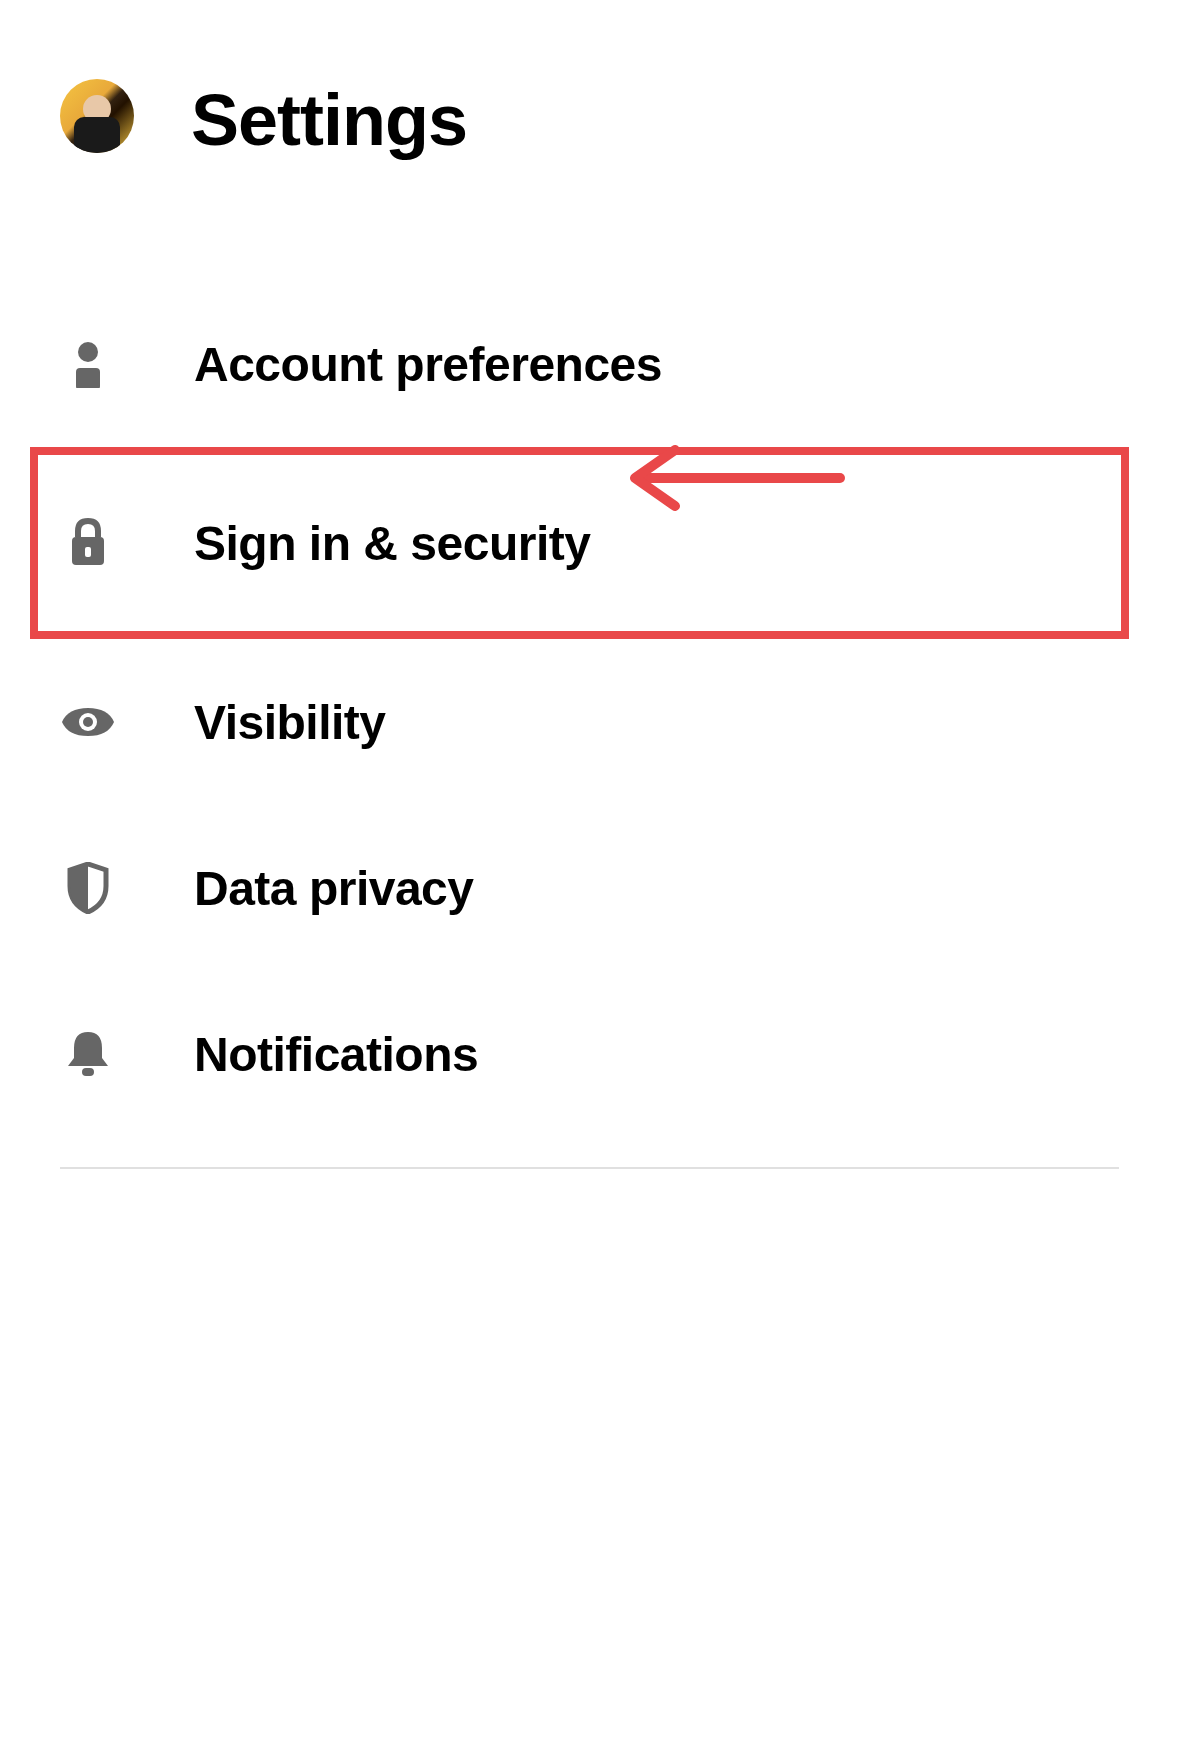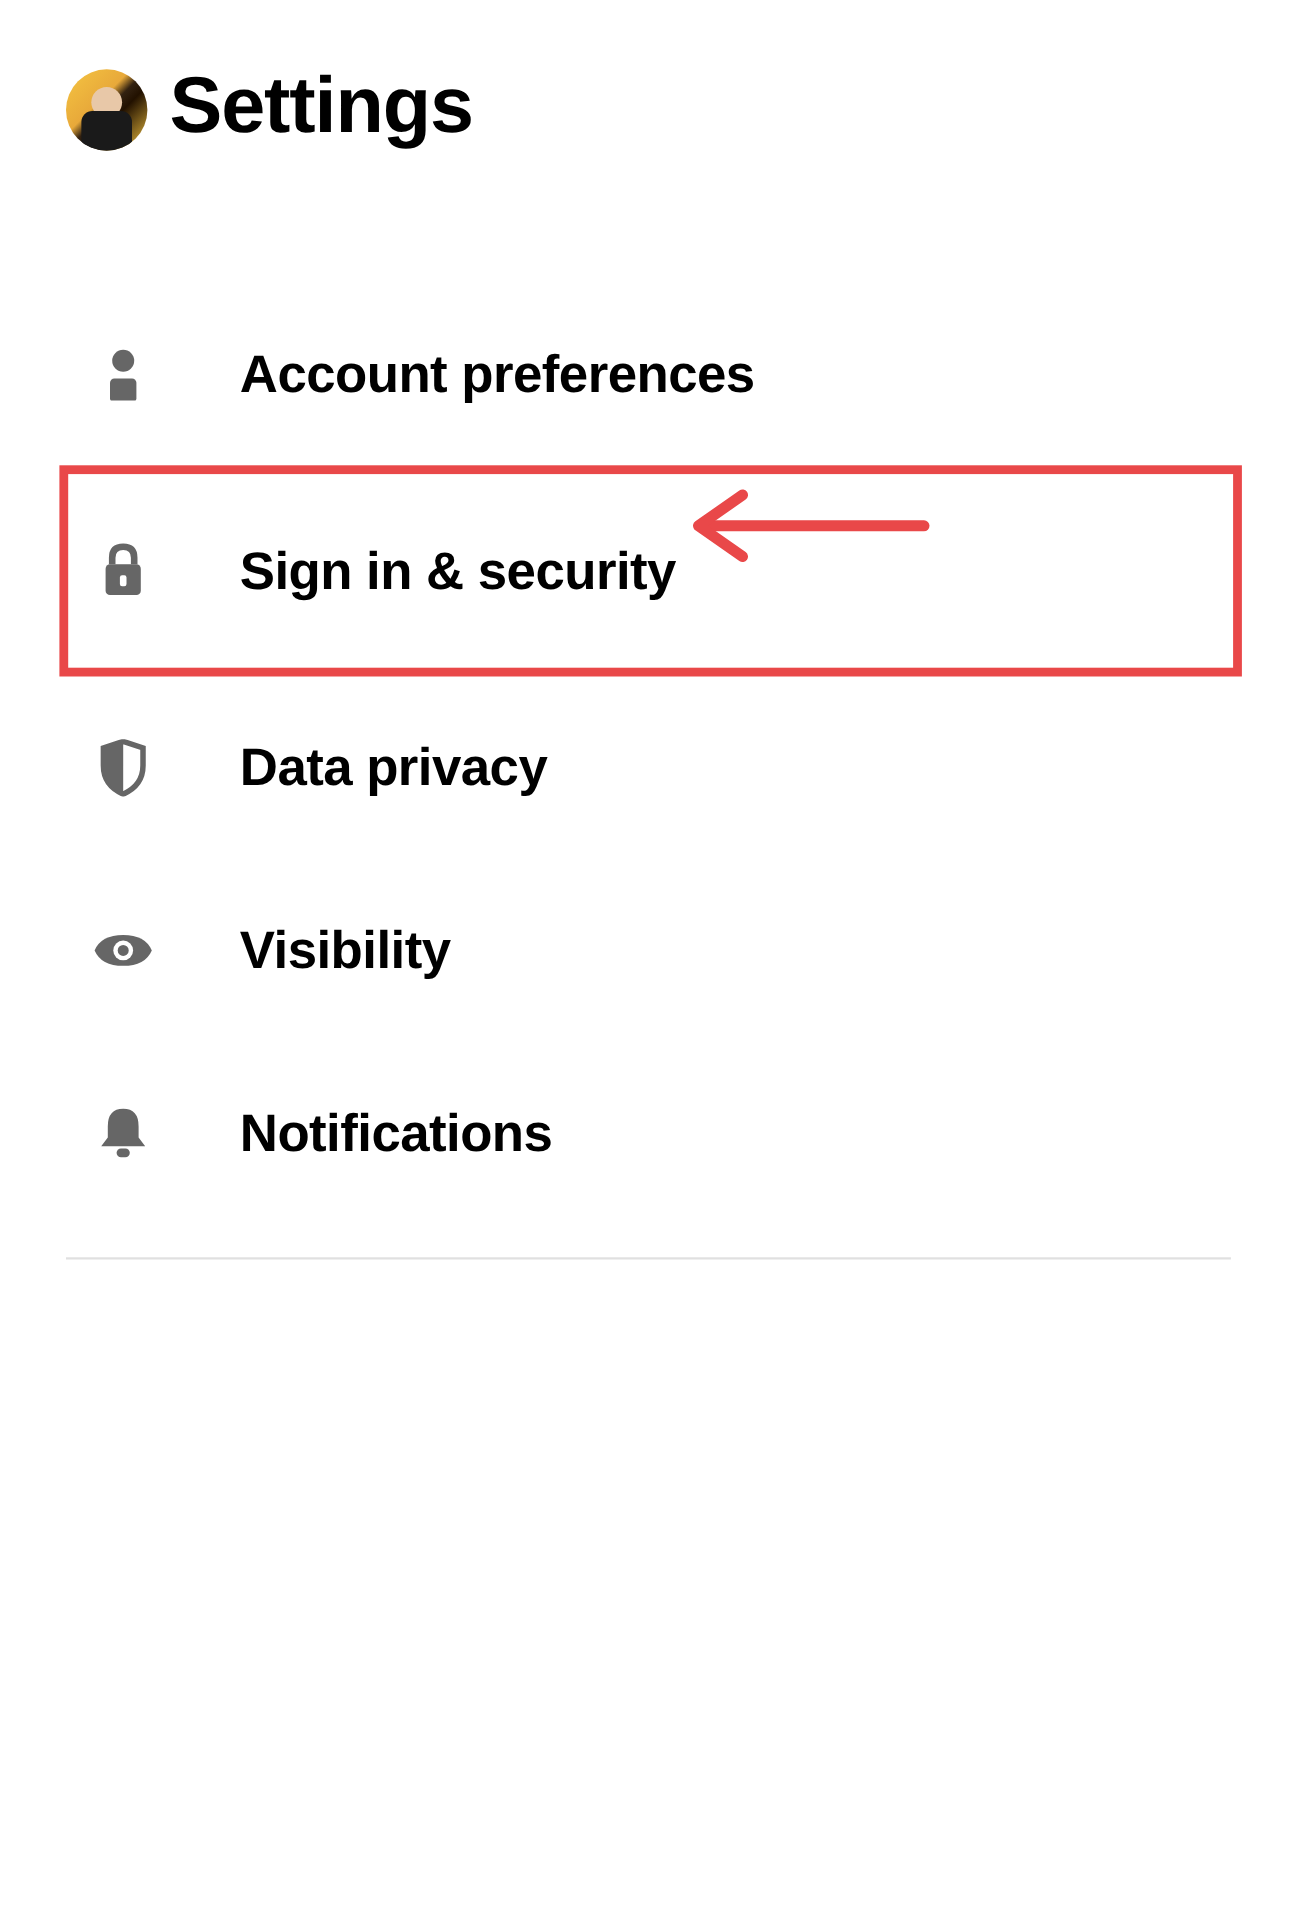--- a/index.html
+++ b/index.html
@@ -9,23 +9,23 @@
     }
     body {
       font-family: -apple-system, BlinkMacSystemFont, "Segoe UI", Helvetica, Arial, sans-serif;
       background: #ffffff;
       width: 1179px;
       height: 1739px;
       position: relative;
     }
     .header {
       display: flex;
-      align-items: flex-end;
-      padding: 55px 0 0 60px;
-      gap: 20px;
+      align-items: flex-start;
+      padding: 79px 0 0 60px;
+      gap: 57px;
     }
     .avatar {
       width: 74px;
       height: 74px;
       border-radius: 50%;
       background: linear-gradient(135deg, #f5c542 0%, #e8a93a 40%, #332211 50%, #221100 60%, #f5c542 100%);
       flex-shrink: 0;
       position: relative;
       overflow: hidden;
     }
@@ -53,21 +53,20 @@
     }
     .page-title {
       font-size: 72px;
       font-weight: 700;
       color: #000000;
       letter-spacing: -1px;
     }
     .menu {
       margin-top: 120px;
       padding: 0 60px;
-      margin-left: 24px;
     }
     .menu-item {
       display: flex;
       align-items: center;
       gap: 78px;
       padding: 55px 0;
       cursor: pointer;
       position: relative;
     }
     .menu-item.highlighted {
@@ -131,37 +130,37 @@
         <path d="M 12 20 L 12 14 Q 12 4 22 4 Q 32 4 32 14 L 32 20" fill="none" stroke="#666666" stroke-width="6"></path>
         <rect x="6" y="20" width="32" height="28" rx="4" fill="#666666"></rect>
         <rect x="19" y="30" width="6" height="10" rx="2" fill="#ffffff"></rect>
       </svg>
     </span>
     <span class="menu-label">Sign in &amp; security</span>
   </div>
 
   <div class="menu-item">
     <span class="icon-wrap">
-      <svg width="44" height="52" viewBox="0 0 44 52">
-        <path d="M 22 2 L 40 8 L 40 24 Q 40 42 22 50 Q 4 42 4 24 L 4 8 Z" fill="none" stroke="#666666" stroke-width="5"></path>
-        <path d="M 22 2 L 22 50 Q 4 42 4 24 L 4 8 Z" fill="#666666"></path>
-      </svg>
-    </span>
-    <span class="menu-label">Data privacy</span>
-  </div>
-
-  <div class="menu-item">
-    <span class="icon-wrap">
       <svg width="56" height="36" viewBox="0 0 56 36">
         <path d="M 28 4 Q 8 4 2 18 Q 8 32 28 32 Q 48 32 54 18 Q 48 4 28 4 Z" fill="#666666"></path>
         <circle cx="28" cy="18" r="9" fill="#ffffff"></circle>
         <circle cx="28" cy="18" r="5" fill="#666666"></circle>
       </svg>
     </span>
     <span class="menu-label">Visibility</span>
+  </div>
+
+  <div class="menu-item">
+    <span class="icon-wrap">
+      <svg width="44" height="52" viewBox="0 0 44 52">
+        <path d="M 22 2 L 40 8 L 40 24 Q 40 42 22 50 Q 4 42 4 24 L 4 8 Z" fill="none" stroke="#666666" stroke-width="5"></path>
+        <path d="M 22 2 L 22 50 Q 4 42 4 24 L 4 8 Z" fill="#666666"></path>
+      </svg>
+    </span>
+    <span class="menu-label">Data privacy</span>
   </div>
 
 
   <div class="menu-item">
     <span class="icon-wrap">
       <svg width="48" height="52" viewBox="0 0 48 52">
         <path d="M 24 4 Q 10 4 10 20 L 10 30 L 4 38 L 44 38 L 38 30 L 38 20 Q 38 4 24 4 Z" fill="#666666"></path>
         <rect x="18" y="40" width="12" height="8" rx="4" fill="#666666"></rect>
       </svg>
     </span>

